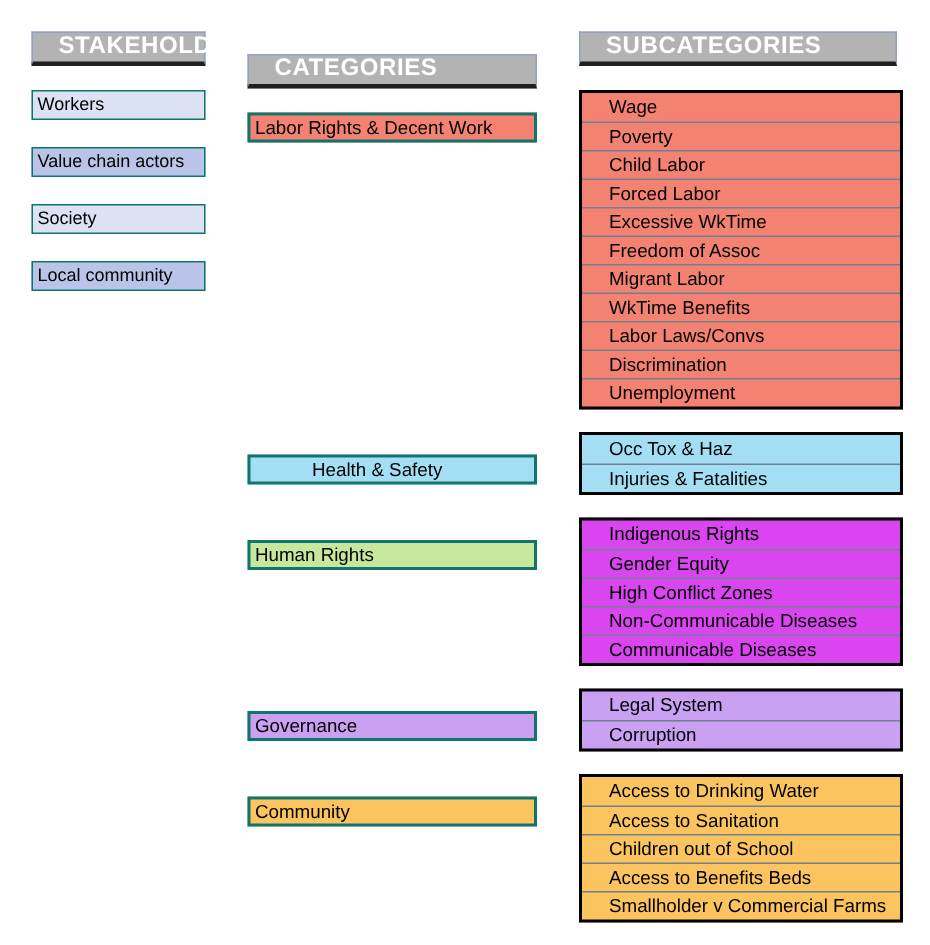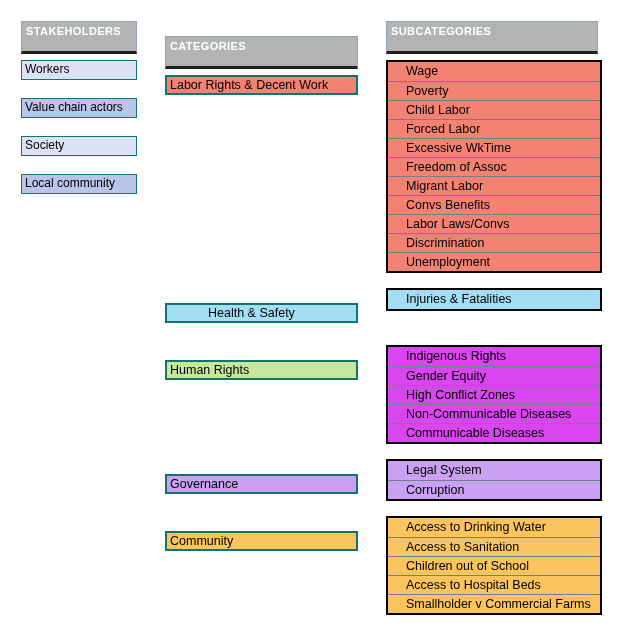--- a/index.html
+++ b/index.html
@@ -7,29 +7,29 @@
     position:relative;
     width:620px;height:630px;
     background:#ffffff;
     font-family:"Liberation Sans", sans-serif;
     color:#000;
     overflow:hidden;
   }
   .hdr{
     position:absolute;
     box-sizing:border-box;
-    height:33px;
+    height:23px;
     border:1px solid #93a1c2;
     border-bottom:3px solid #1f1f1f;
     color:#fff;
-    font-size:11px;
+    font-size:16px;
     font-weight:bold;
     letter-spacing:0.4px;
     line-height:18px;
-    padding-left:4px;
+    padding-left:17px;
     white-space:nowrap;
   }
   .box{
     position:absolute;
     box-sizing:border-box;
     height:20px;
     border:2px solid #0f766e;
     font-size:12.5px;
     line-height:16px;
     padding-left:3px;
@@ -83,44 +83,45 @@
   <div class="box col2" style="top: 516px; background-color: rgb(251, 196, 95);">Community</div>
 
   <div class="block col3" style="top: 60px; background-color: rgb(244, 130, 114);">
     <div class="srow">Wage</div>
     <div class="srow">Poverty</div>
     <div class="srow">Child Labor</div>
     <div class="srow">Forced Labor</div>
     <div class="srow">Excessive WkTime</div>
     <div class="srow">Freedom of Assoc</div>
     <div class="srow">Migrant Labor</div>
-    <div class="srow">Convs Benefits</div>
+    <div class="srow">WkTime Benefits</div>
     <div class="srow">Labor Laws/Convs</div>
     <div class="srow">Discrimination</div>
     <div class="srow">Unemployment</div>
   </div>
 
   <div class="block col3" style="top: 288px; background-color: rgb(164, 222, 245);">
+    <div class="srow">Occ Tox &amp; Haz</div>
     <div class="srow">Injuries &amp; Fatalities</div>
   </div>
 
   <div class="block col3" style="top: 345px; background-color: #d946ef;">
     <div class="srow">Indigenous Rights</div>
     <div class="srow">Gender Equity</div>
     <div class="srow">High Conflict Zones</div>
     <div class="srow">Non-Communicable Diseases</div>
     <div class="srow">Communicable Diseases</div>
   </div>
 
   <div class="block col3" style="top: 459px; background-color: rgb(201, 160, 242);">
     <div class="srow">Legal System</div>
     <div class="srow">Corruption</div>
   </div>
 
   <div class="block col3" style="top: 516px; background-color: rgb(251, 196, 95);">
     <div class="srow">Access to Drinking Water</div>
     <div class="srow">Access to Sanitation</div>
     <div class="srow">Children out of School</div>
-    <div class="srow">Access to Hospital Beds</div>
+    <div class="srow">Access to Benefits Beds</div>
     <div class="srow">Smallholder v Commercial Farms</div>
   </div>
 
 </div>
 
 </body></html>

